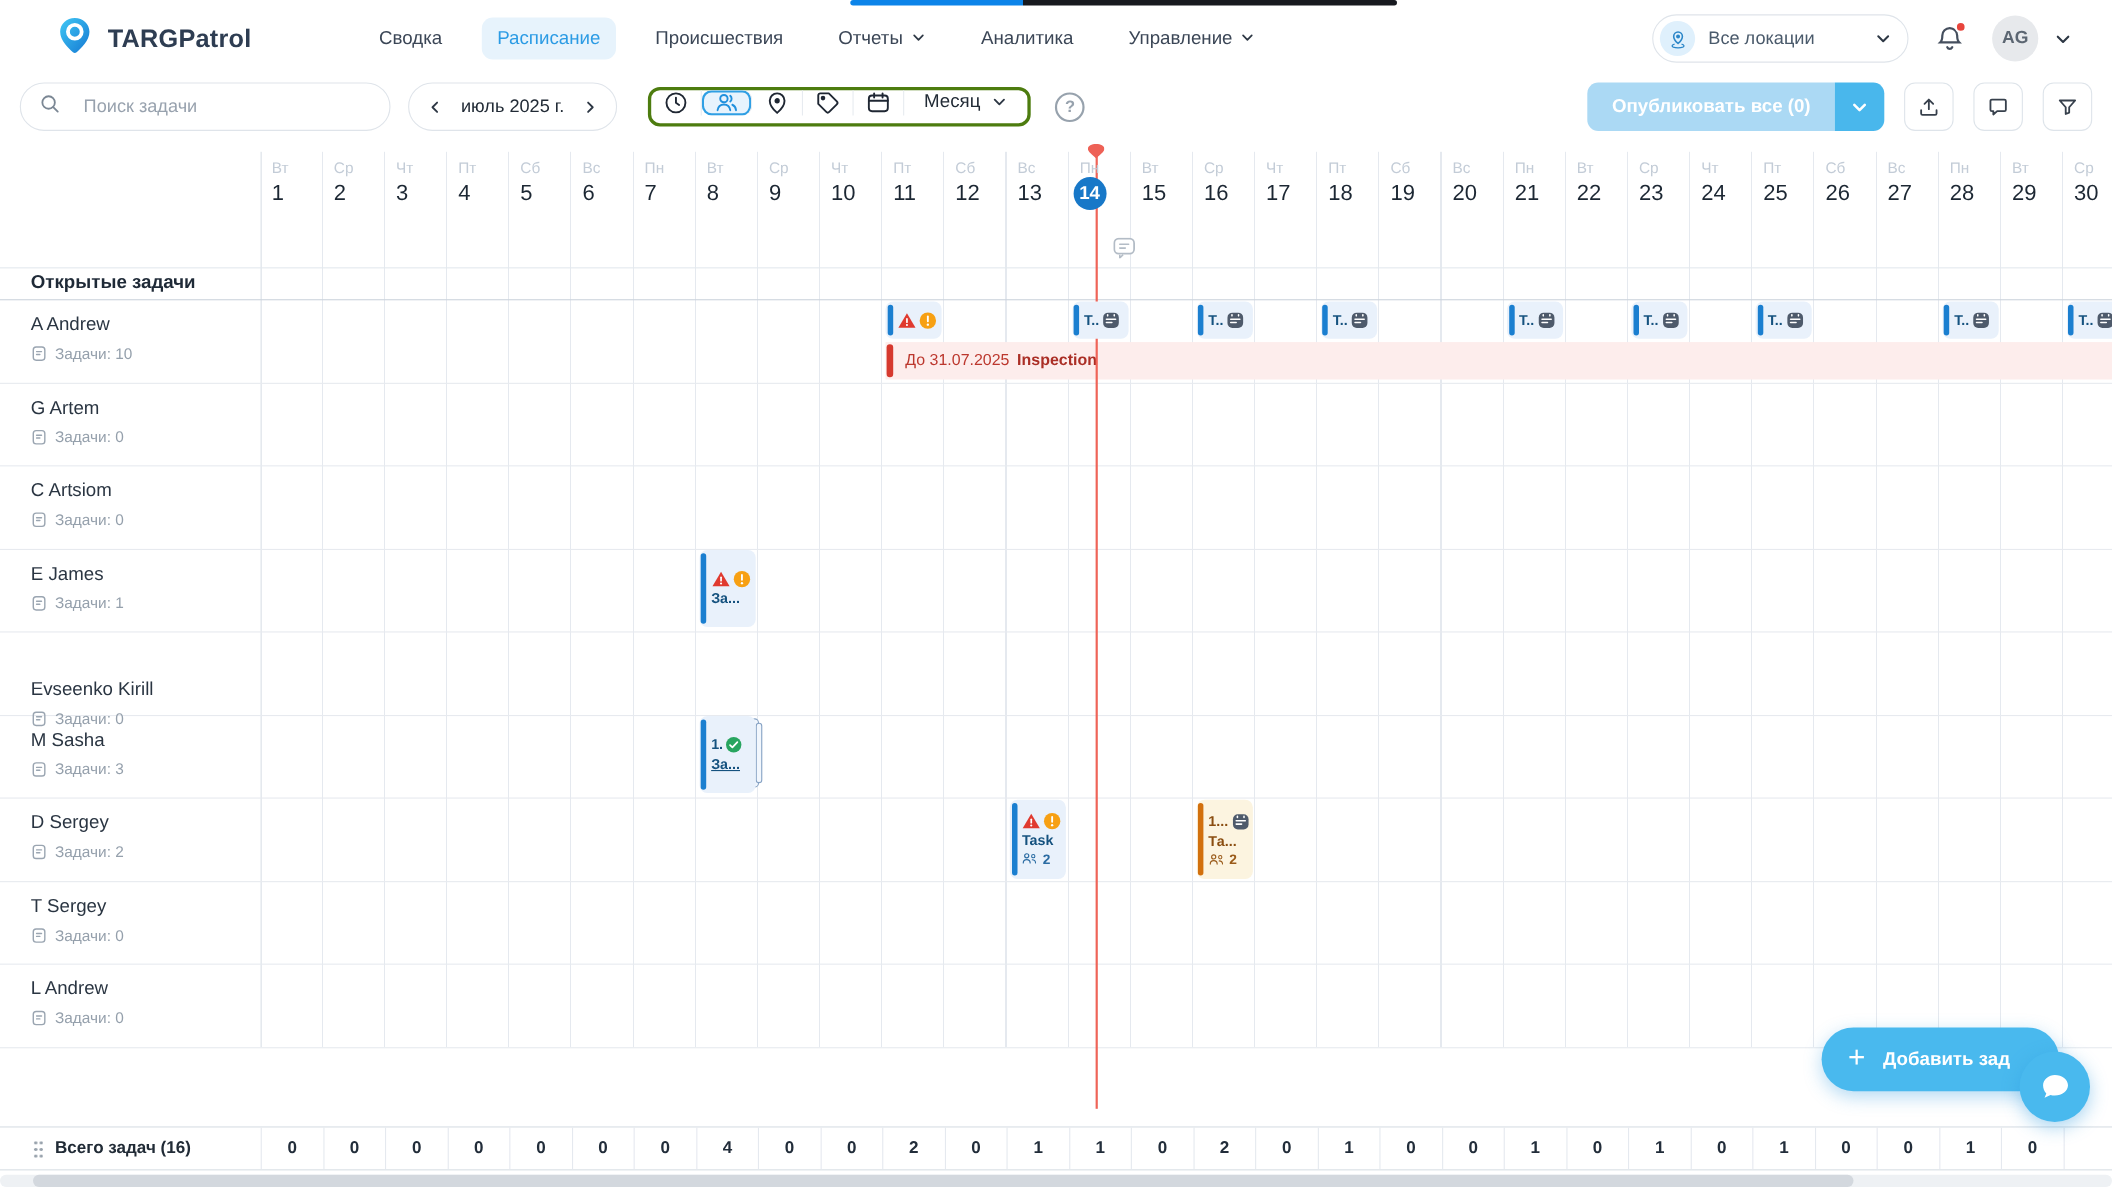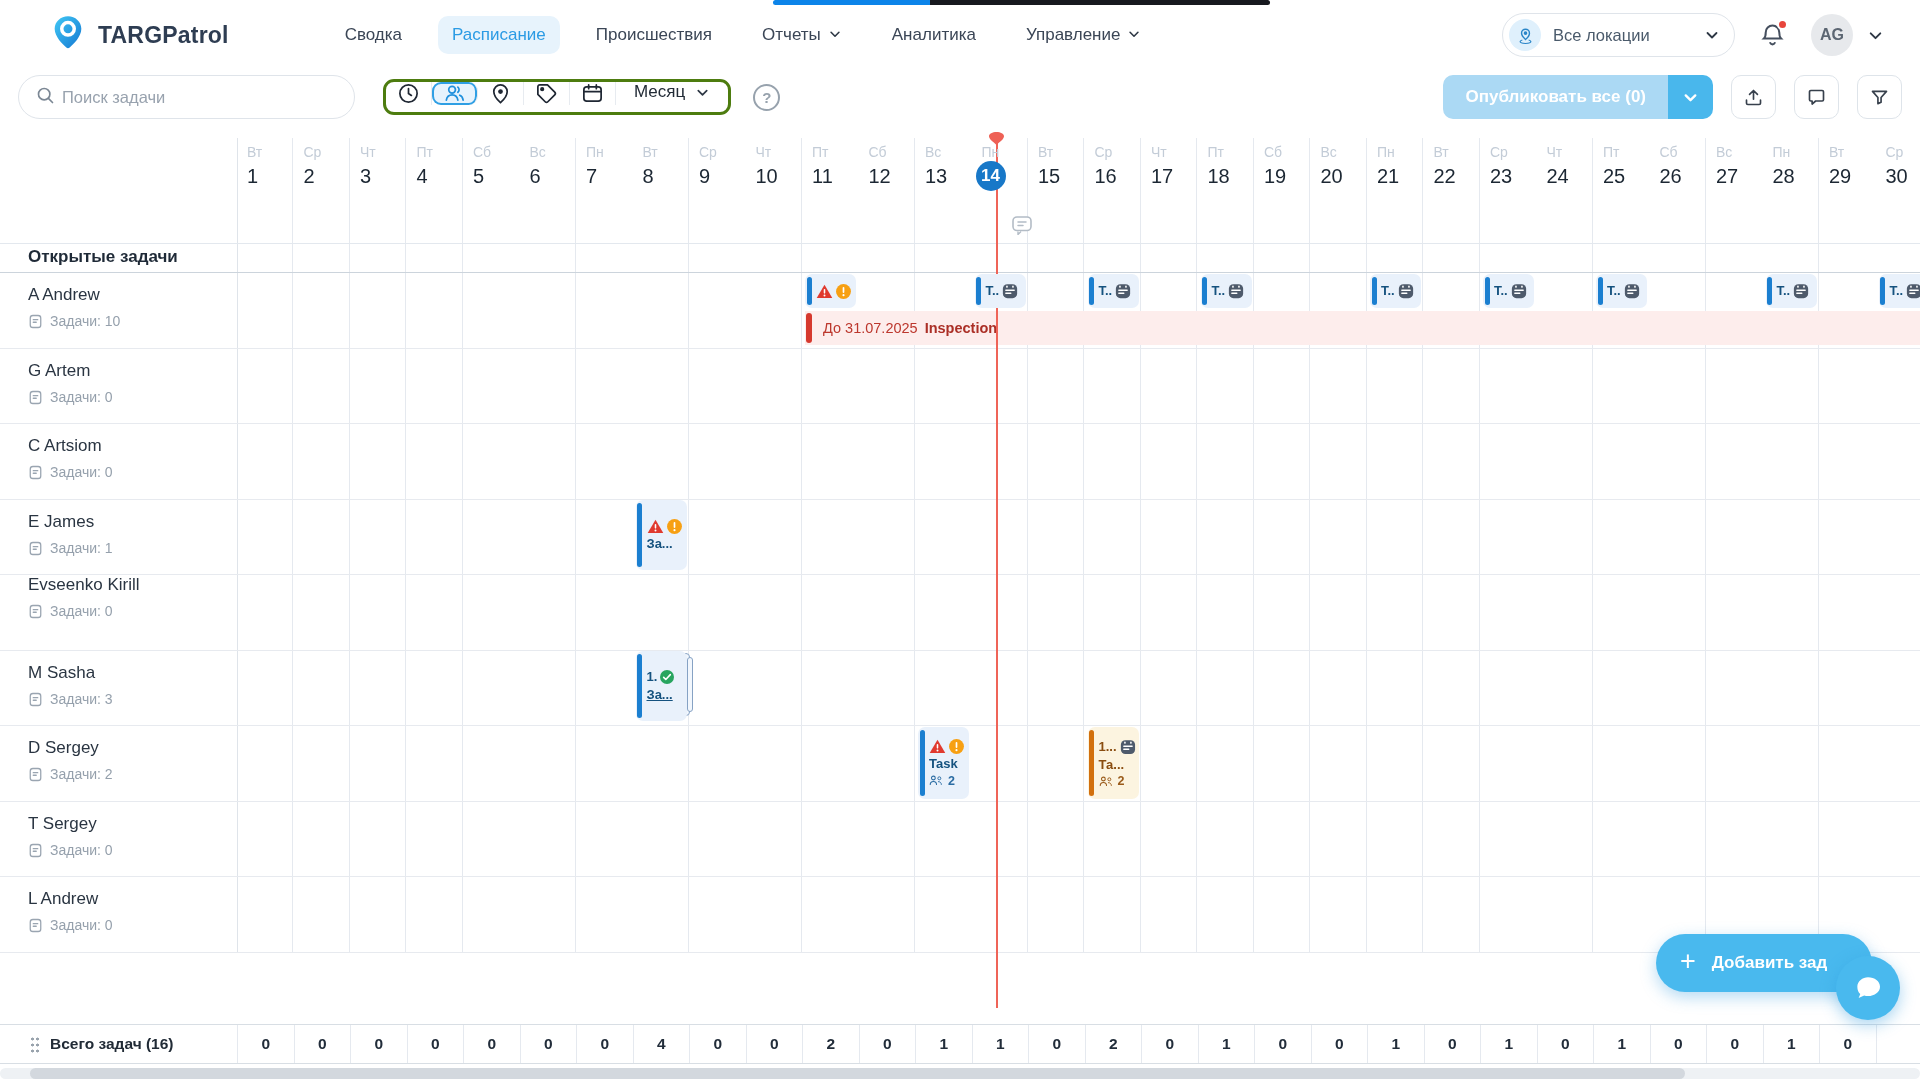--- a/index.html
+++ b/index.html
@@ -32,21 +32,21 @@
   .bell-dot { position:absolute; top:-2px; right:-1px; width:11px; height:11px; border-radius:50%;
     background:#e8453c; border:2px solid #fff; }
   .avatar-group { display:flex; align-items:center; gap:14px; cursor:pointer; }
   .avatar { width:42px; height:42px; border-radius:50%; background:#e7e9ec; color:#5c6672;
     font-size:16px; font-weight:700; display:flex; align-items:center; justify-content:center; }
 
   
   .toolbar { position:absolute; top:64px; left:0; width:1920px; height:66px; background:#fff;
     display:flex; align-items:center; padding:0 18px; }
   .search-box { width:337px; height:44px; border:1px solid #dfe4ea; border-radius:22px;
-    display:flex; align-items:center; gap:6px; padding:0 16px; }
+    display:flex; align-items:center; gap:20px; padding:0 16px; }
   .search-box input { border:none; outline:none; font-size:16.5px; color:#2a3542; width:100%;
     font-family:"Liberation Sans", sans-serif; background:transparent; }
   .search-box input::placeholder { color:#98a2ae; }
   .date-nav { margin-left:16px; width:190px; height:44px; border:1px solid #dfe4ea; border-radius:22px;
     display:flex; align-items:center; justify-content:space-between; padding:0 16px; }
   .date-nav .lbl { font-size:16.5px; font-weight:500; color:#222b36; }
   .chev-btn { color:#2d3744; cursor:pointer; display:flex; }
   .view-group { margin-left:28px; height:36px; border:3px solid #4d7c0f; border-radius:11px;
     display:flex; align-items:flex-start; overflow:hidden; }
   .vg-cell { width:46px; display:flex; align-items:center; justify-content:center;
@@ -215,20 +215,33 @@
   </header>
 
   <div class="toolbar">
     <div class="search-box">
       <span><svg viewBox="0 0 24 24" width="21" height="21" fill="none" stroke="#7b8794" stroke-width="1.9" stroke-linecap="round">
             <circle cx="10.5" cy="10.5" r="6.5"></circle>
             <path d="M15.3 15.3L20 20"></path>
           </svg></span>
       <input type="text" placeholder="Поиск задачи" style="">
     </div>
+    <div class="date-nav">
+      <span class="chev-btn">
+          <svg viewBox="0 0 16 16" width="15" height="15" fill="none" stroke="#2d3744" stroke-width="1.8" stroke-linecap="round" stroke-linejoin="round">
+            <path d="M10 3.5L5.5 8l4.5 4.5"></path>
+          </svg>
+        </span>
+      <span class="lbl">июль 2025 г.</span>
+      <span class="chev-btn">
+          <svg viewBox="0 0 16 16" width="15" height="15" fill="none" stroke="#2d3744" stroke-width="1.8" stroke-linecap="round" stroke-linejoin="round">
+            <path d="M6 3.5L10.5 8 6 12.5"></path>
+          </svg>
+        </span>
+    </div>
     <div class="view-group">
       <div class="vg-cell">
           <svg viewBox="0 0 24 24" width="23" height="23" fill="none" stroke="currentColor" stroke-width="1.8" stroke-linecap="round">
             <circle cx="12" cy="12" r="9"></circle>
             <path d="M12 7v5l3 2"></path>
           </svg>
         </div>
       <div class="vg-cell active">
           <svg viewBox="0 0 24 24" width="23" height="23" fill="none" stroke="currentColor" stroke-width="1.8" stroke-linecap="round">
             <circle cx="9.5" cy="8" r="3.5"></circle>
@@ -460,21 +473,21 @@
       <div class="lrow" style="top: 499px; height: 75px;">
         <div class="pname">E James</div>
         <div class="ptasks">
           <svg viewBox="0 0 20 20" width="15" height="15">
             <rect x="3" y="2" width="14" height="16" rx="3.5" fill="none" stroke="#9aa5b1" stroke-width="1.7"></rect>
             <path d="M7 7.5h6M7 11h4" stroke="#9aa5b1" stroke-width="1.7" stroke-linecap="round"></path>
           </svg>
           <span>Задачи: 1</span>
         </div>
       </div>
-      <div class="lrow" style="top: 562px; height: 76px;">
+      <div class="lrow" style="top: 604px; height: 76px;">
         <div class="pname">Evseenko Kirill</div>
         <div class="ptasks">
           <svg viewBox="0 0 20 20" width="15" height="15">
             <rect x="3" y="2" width="14" height="16" rx="3.5" fill="none" stroke="#9aa5b1" stroke-width="1.7"></rect>
             <path d="M7 7.5h6M7 11h4" stroke="#9aa5b1" stroke-width="1.7" stroke-linecap="round"></path>
           </svg>
           <span>Задачи: 0</span>
         </div>
       </div>
       <div class="lrow" style="top: 650px; height: 75px;">

